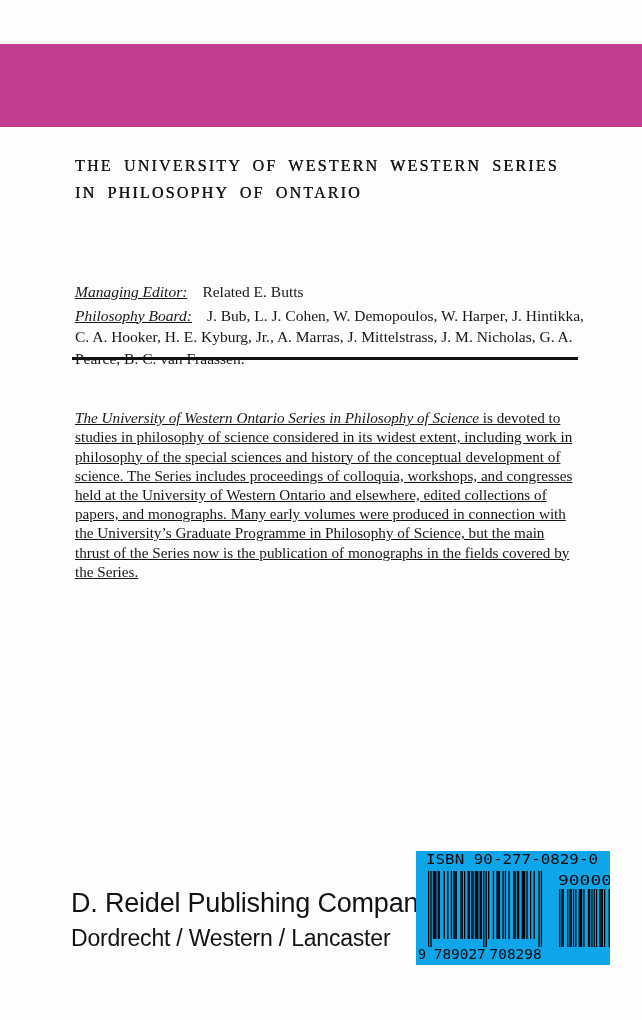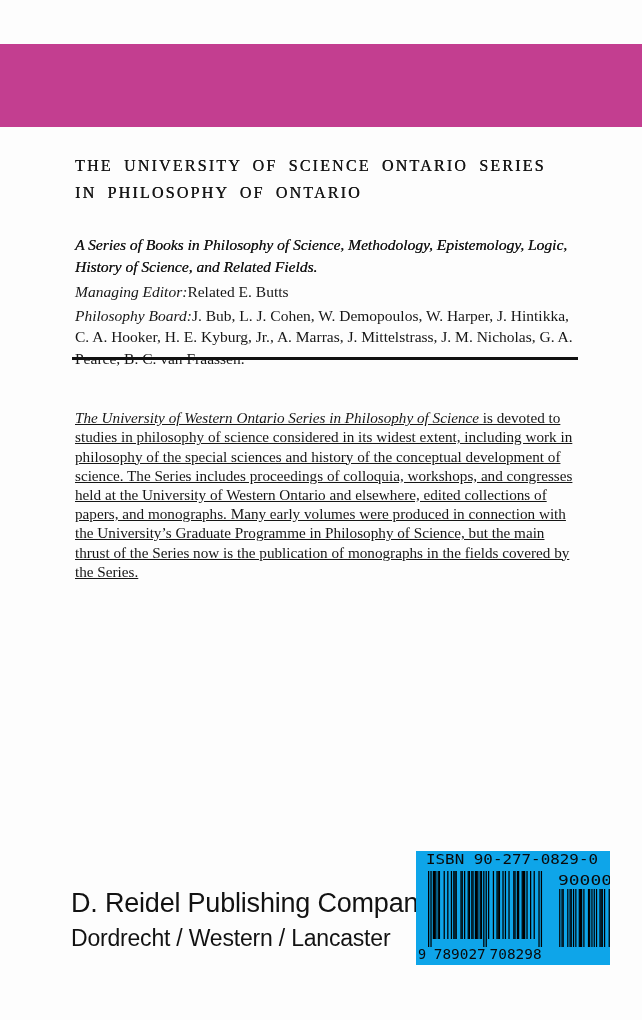--- a/index.html
+++ b/index.html
@@ -27,21 +27,21 @@
     text-shadow:0.2px 0 0 currentColor;
   }
   .editor-line{
     position:absolute;left:75px;top:265px;width:506px;
     font-size:15.5px;line-height:21.5px;
   }
   .board-line{
     position:absolute;left:75px;top:289px;width:510px;
     font-size:15.5px;line-height:21.5px;
   }
-  .editor-line i,.board-line i{margin-right:0;}
+  .editor-line i,.board-line i{margin-right:15px;text-decoration:underline;}
   .rule{
     position:absolute;left:72px;top:357px;width:506px;height:2.5px;
     background:#111;
   }
   .description{
     position:absolute;left:75px;top:393px;width:504px;
     font-size:15.2px;line-height:19.2px;text-decoration:underline;
   }
   .pub-name{
     position:absolute;left:71px;top:888px;
@@ -66,25 +66,24 @@
   }
 </style>
 </head>
 <body style="background: rgb(253, 253, 253);">
 
 <div class="cover">
 
   <div class="band" style="background: rgb(195, 62, 144);"></div>
 
   <div class="series-title">
-    <div>THE UNIVERSITY OF SCIENCE ONTARIO SERIES</div>
+    <div>THE UNIVERSITY OF WESTERN WESTERN SERIES</div>
     <div>IN PHILOSOPHY OF ONTARIO</div>
   </div>
 
-  <p class="subtitle">A Series of Books in Philosophy of Science, Methodology, Epistemology, Logic, History of Science, and Related Fields.</p>
 
   <p class="editor-line"><i>Managing Editor:</i><span>Related E. Butts</span></p>
 
   <p class="board-line"><i>Philosophy Board:</i><span>J. Bub, L. J. Cohen, W. Demopoulos, W. Harper, J. Hintikka, C. A. Hooker, H. E. Kyburg, Jr., A. Marras, J. Mittelstrass, J. M. Nicholas, G. A. Pearce, B. C. van Fraassen.</span></p>
 
   <div class="rule"></div>
 
   <p class="description"><i>The University of Western Ontario Series in Philosophy of Science</i><span> is devoted to studies in philosophy of science considered in its widest extent, including work in philosophy of the special sciences and history of the conceptual development of science. The Series includes proceedings of colloquia, workshops, and congresses held at the University of Western Ontario and elsewhere, edited collections of papers, and monographs. Many early volumes were produced in connection with the University’s Graduate Programme in Philosophy of Science, but the main thrust of the Series now is the publication of monographs in the fields covered by the Series.</span></p>
 
   <div class="pub-name">D. Reidel Publishing Company</div>

